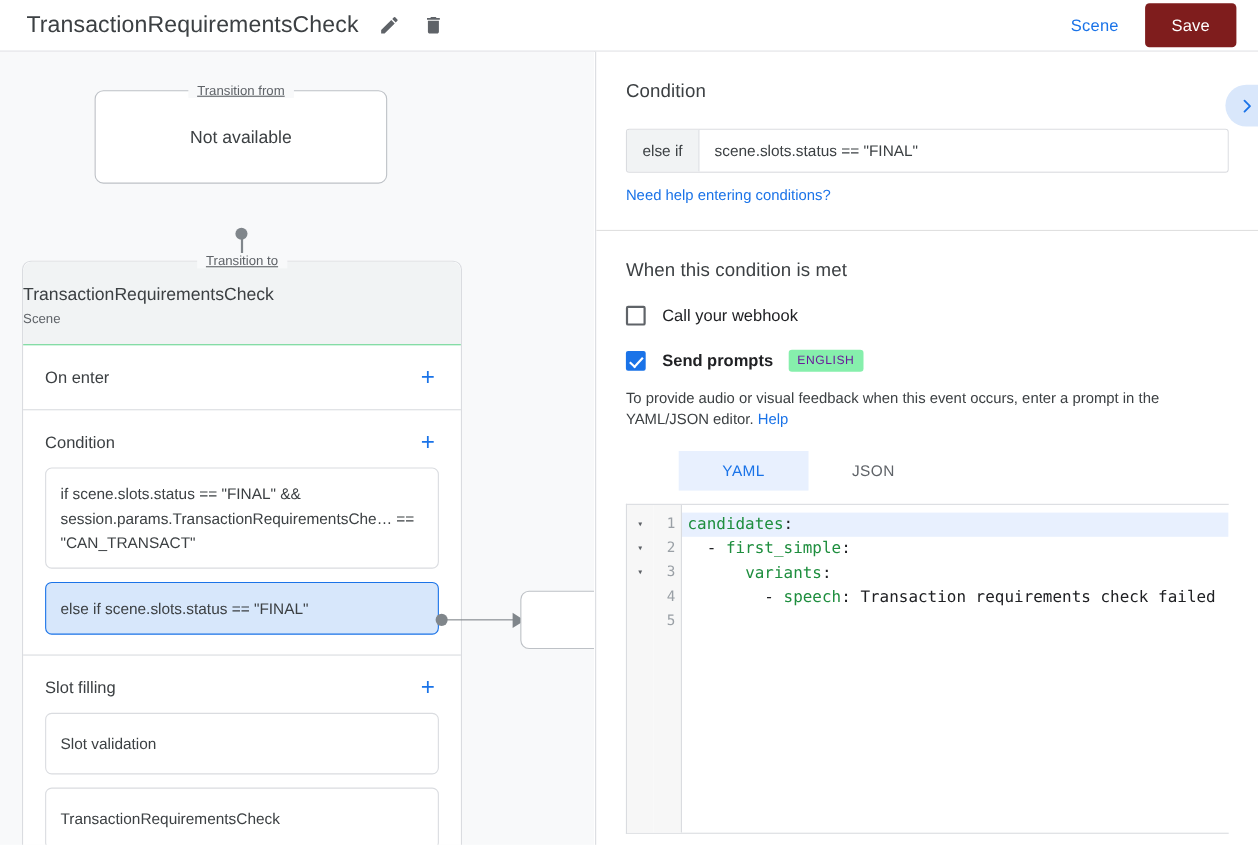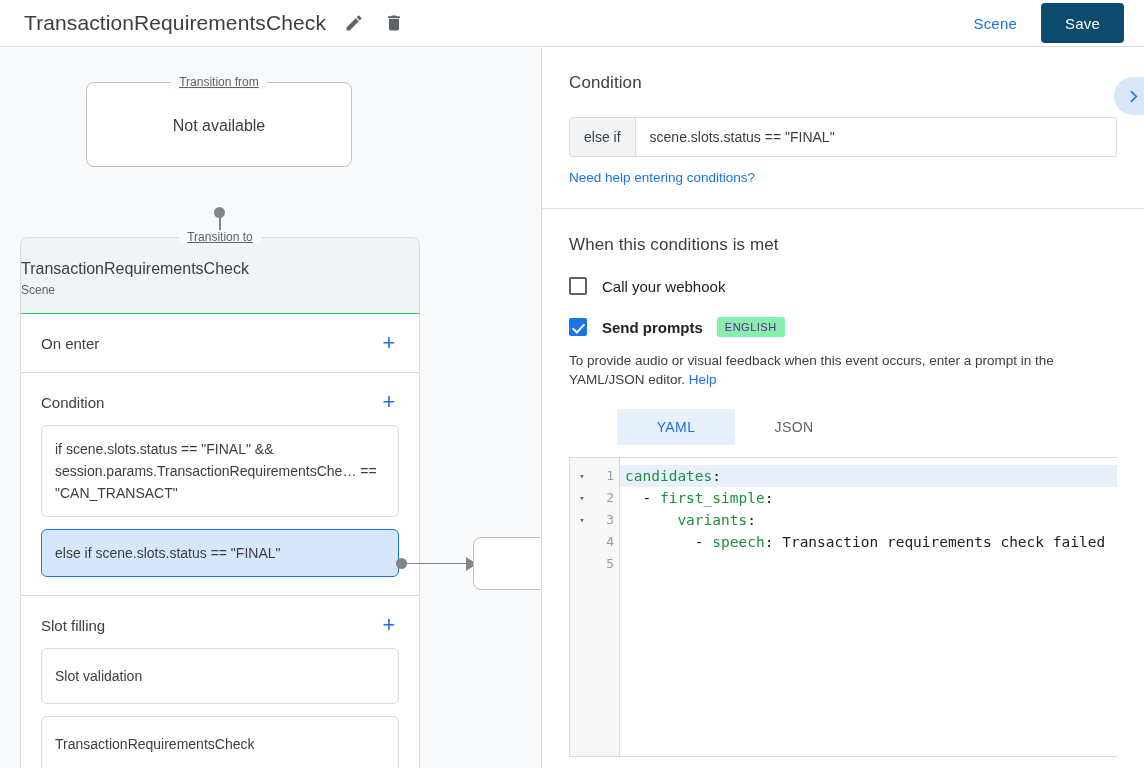--- a/index.html
+++ b/index.html
@@ -36,21 +36,21 @@
   .header-spacer { flex: 1; }
   .btn-cancel {
     font-size: 15px; color: #1a73e8;
     background: none; border: none;
     padding: 8px 14px; cursor: pointer;
     font-family: inherit; font-weight: 500;
     letter-spacing: 0.2px;
   }
   .btn-save {
     margin-left: 10px; margin-right: 20px;
-    background: #0c4a6e; color: #ffffff;
+    background: #7f1d1d; color: #ffffff;
     border: none; border-radius: 4px;
     font-size: 15px; font-weight: 500;
     padding: 0 24px; height: 40px;
     cursor: pointer; font-family: inherit;
     letter-spacing: 0.2px;
   }
 
   
   .canvas {
     position: absolute; left: 0; top: 47px;
@@ -417,21 +417,21 @@
       </svg>
     </div>
     <div class="cond-row">
       <div class="cond-prefix">else if</div>
       <input class="cond-input" type="text" value="scene.slots.status == &quot;FINAL&quot;" style="">
     </div>
     <a class="link">Need help entering conditions?</a>
   </div>
 
   <div class="panel-section">
-    <div class="panel-h">When this conditions is met</div>
+    <div class="panel-h">When this condition is met</div>
 
     <div class="opt-row">
       <div class="cbox"></div>
       <span class="opt-label">Call your webhook</span>
     </div>
 
     <div class="opt-row">
       <div class="cbox checked"></div>
       <span class="opt-label bold">Send prompts</span>
       <span class="badge">ENGLISH</span>

